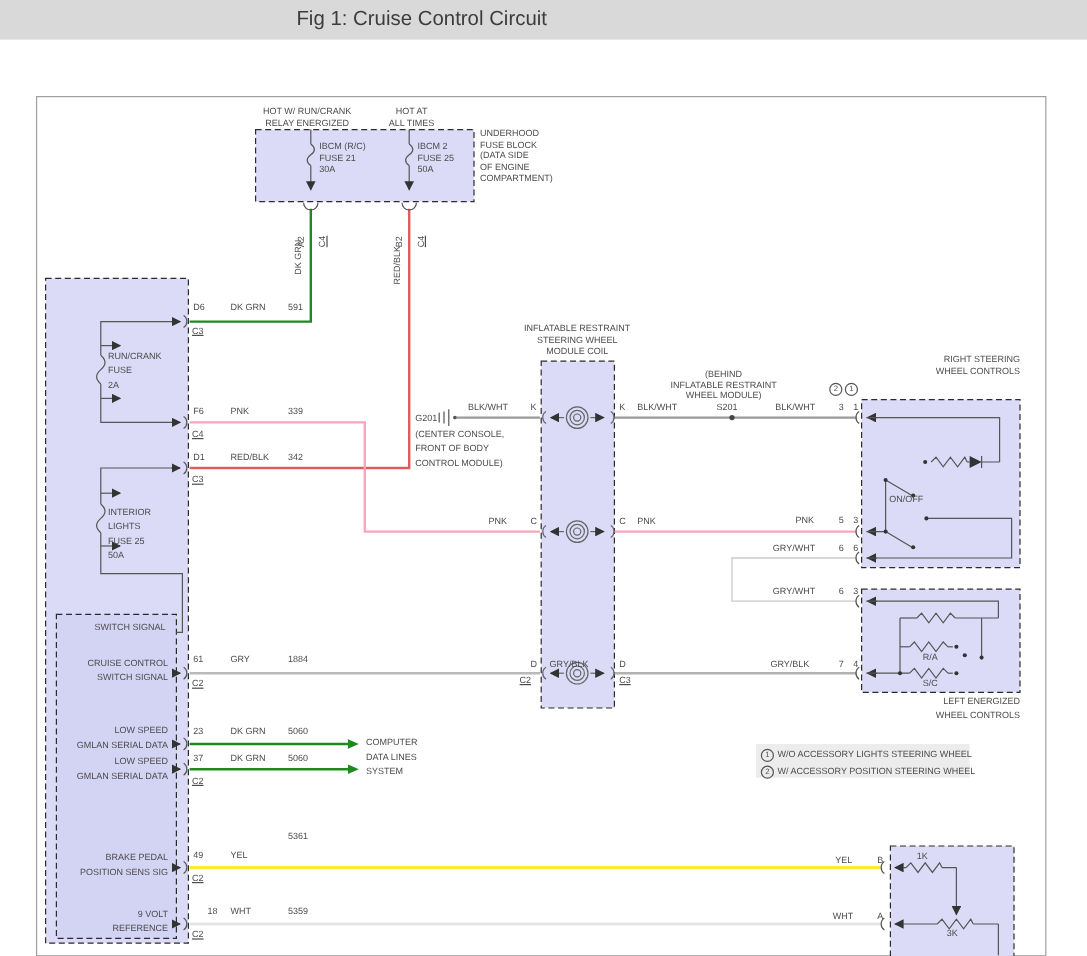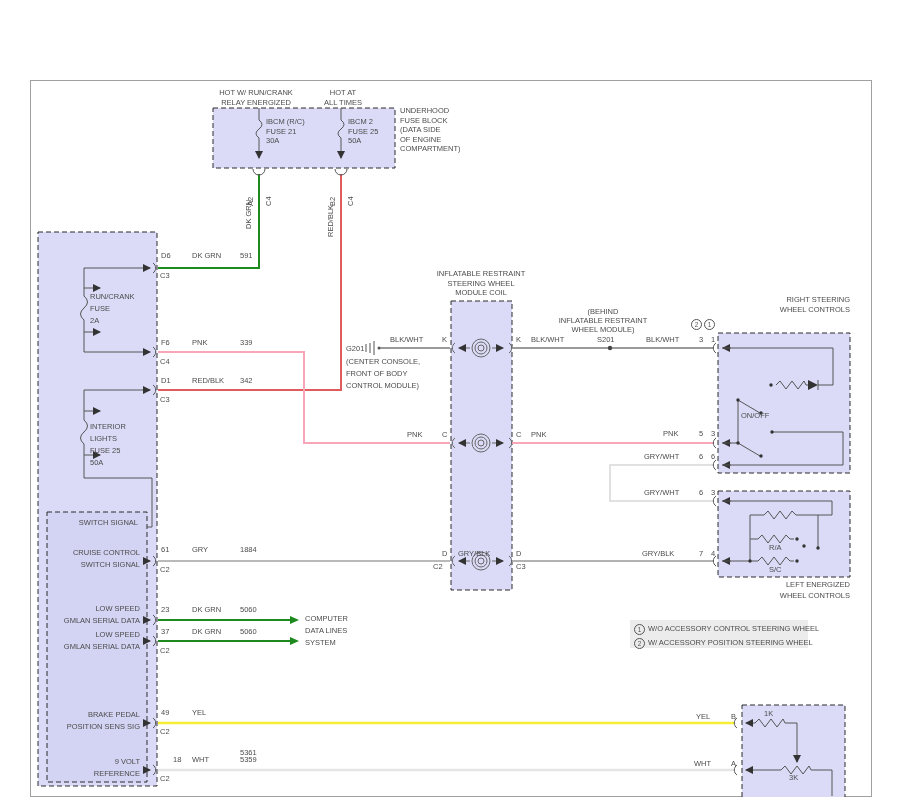--- a/index.html
+++ b/index.html
@@ -4,29 +4,32 @@
 <style>
   html,body{margin:0;padding:0;background:#fff;}
   #stage{position:relative;width:906px;height:797px;overflow:hidden;background:#fff;font-family:"Liberation Sans",sans-serif;}
   #titlebar{position:absolute;left:0;top:0;width:906px;height:33px;}
   #pagetitle{position:absolute;left:247px;top:6px;font-size:17px;color:#3c3c3c;}
   svg{position:absolute;left:0;top:0;}
   .L{position:absolute;font-size:7.5px;line-height:9.5px;color:#4c4c4c;white-space:pre-line;}
   .lh12{line-height:12px;}
   .ctr{text-align:center;}
   .rt{text-align:right;}
-  .conn{}
+  .conn{text-decoration:underline;}
   .rot{transform:rotate(-90deg);transform-origin:0 0;white-space:nowrap;}
   .circ{position:absolute;width:9px;height:9px;border:1px solid #555;border-radius:50%;font-size:6.5px;line-height:9px;text-align:center;color:#555;}
 </style>
 </head>
 <body>
 
 <div id="stage">
 
+  <div id="titlebar" style="background: rgb(217, 217, 217);">
+    <div id="pagetitle">Fig 1: Cruise Control Circuit</div>
+  </div>
 
   <svg width="906" height="797" viewBox="0 0 906 797">
     <defs>
       <marker id="arr" viewBox="0 0 8 8" markerWidth="8" markerHeight="8" refX="7" refY="4" orient="auto" markerUnits="userSpaceOnUse">
         <path d="M0,0 L8,4 L0,8 Z" fill="#333"></path>
       </marker>
     </defs>
 
     <rect x="30.5" y="80.5" width="841" height="716" fill="none" stroke="#a0a0a0"></rect>
 
@@ -213,21 +216,21 @@
   <div class="L conn" style="left:160px;top:565px">C2</div>
   <div class="L" style="left:161px;top:605px">23</div>
   <div class="L" style="left:192px;top:605px">DK GRN</div>
   <div class="L" style="left:240px;top:605px">5060</div>
   <div class="L" style="left:161px;top:627px">37</div>
   <div class="L" style="left:192px;top:627px">DK GRN</div>
   <div class="L" style="left:240px;top:627px">5060</div>
   <div class="L conn" style="left:160px;top:646px">C2</div>
   <div class="L" style="left:161px;top:708px">49</div>
   <div class="L" style="left:192px;top:708px">YEL</div>
-  <div class="L" style="left:240px;top:748px">5361</div>
+  <div class="L" style="left:240px;top:692px">5361</div>
   <div class="L conn" style="left:160px;top:727px">C2</div>
   <div class="L" style="left:173px;top:755px">18</div>
   <div class="L" style="left:192px;top:755px">WHT</div>
   <div class="L" style="left:240px;top:755px">5359</div>
   <div class="L conn" style="left:160px;top:774px">C2</div>
 
   <div class="L lh12" style="left:90px;top:291px">RUN/CRANK
 FUSE
 2A</div>
   <div class="L lh12" style="left:90px;top:421px">INTERIOR
@@ -299,21 +302,21 @@
   <div class="L rt" style="right:56px;top:580px;line-height:10.5px">LEFT ENERGIZED
 WHEEL CONTROLS</div>
   <div class="L" style="left:769px;top:543px">R/A</div>
   <div class="L" style="left:769px;top:565px">S/C</div>
 
   <div class="L lh12" style="left:305px;top:613px">COMPUTER
 DATA LINES
 SYSTEM</div>
 
   <div class="circ" style="left:634px;top:624px">1</div>
-  <div class="L" style="left:648px;top:624px">W/O ACCESSORY CONTROL STEERING WHEEL</div>
+  <div class="L" style="left:648px;top:624px">W/O ACCESSORY LIGHTS STEERING WHEEL</div>
   <div class="circ" style="left:634px;top:638px">2</div>
   <div class="L" style="left:648px;top:638px">W/ ACCESSORY POSITION STEERING WHEEL</div>
 
   <div class="L" style="left:764px;top:709px">1K</div>
   <div class="L" style="left:789px;top:773px">3K</div>
   <div class="L" style="left:696px;top:712px">YEL</div>
   <div class="L" style="left:731px;top:712px">B</div>
   <div class="L" style="left:694px;top:759px">WHT</div>
   <div class="L" style="left:731px;top:759px">A</div>
 

